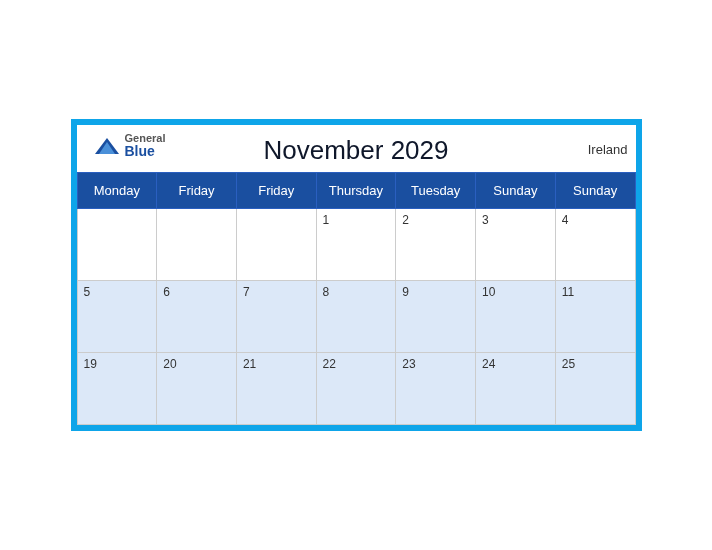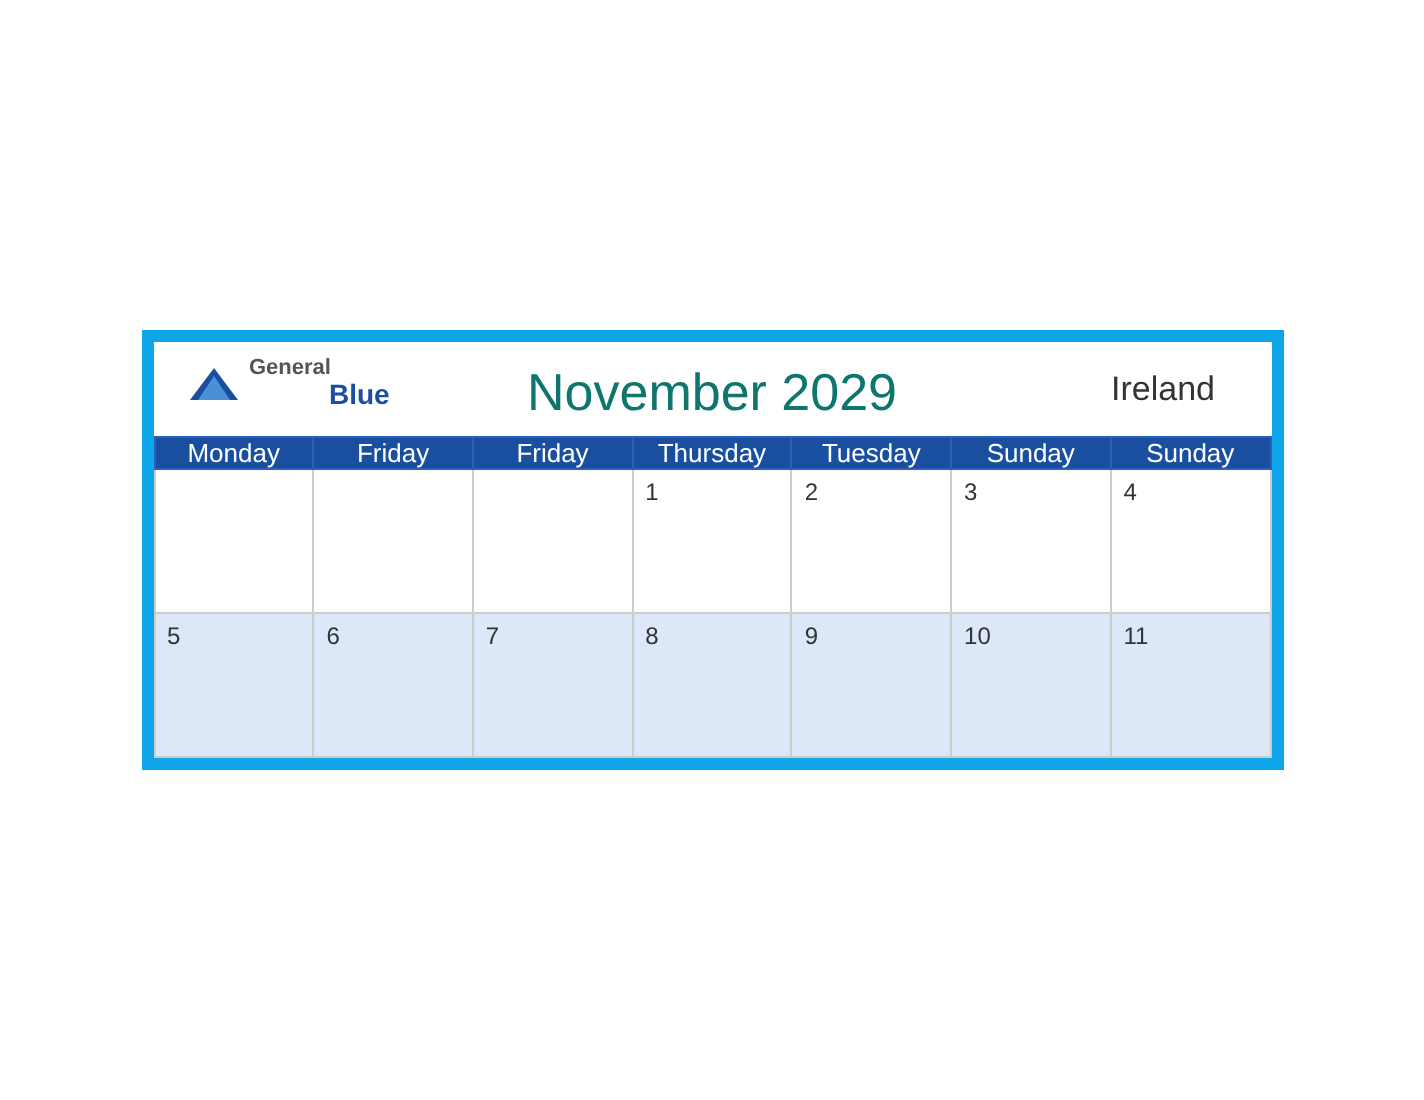--- a/index.html
+++ b/index.html
@@ -37,60 +37,59 @@
       font-size: 11px;
       color: #555;
       font-weight: bold;
       line-height: 1;
     }
     .logo-text-blue {
       font-size: 14px;
       color: #1a4fa0;
       font-weight: bold;
       line-height: 1;
-      margin-left: 40px;
     }
     .logo-icon {
       width: 28px;
       height: 20px;
     }
     .logo-container {
       display: flex;
       align-items: center;
       gap: 4px;
     }
     .logo-text-block {
       display: flex;
       flex-direction: column;
     }
     .calendar-title {
       font-size: 26px;
-      color: #0f766e;
+      color: #0f172a;
       font-weight: normal;
       text-align: left;
     }
     .country-label {
       position: absolute;
-      right: 28px;
+      right: 8px;
       top: 50%;
       transform: translateY(-50%);
-      font-size: 17px;
+      font-size: 13px;
       color: #333;
     }
     .calendar-grid {
       width: 100%;
       border-collapse: collapse;
     }
     .calendar-grid th {
       background-color: #1a4fa0;
       color: #fff;
       text-align: center;
       font-size: 13px;
       font-weight: normal;
-      padding: 0 4px;
+      padding: 10px 4px;
       border: 1px solid #2a5fc0;
     }
     .calendar-grid td {
       border: 1px solid #ccc;
       vertical-align: top;
       width: calc(100% / 7);
       height: 72px;
       padding: 4px 6px;
       font-size: 12px;
       color: #333;
@@ -153,15 +152,24 @@
         </tr>
         <tr class="row-stripe">
           <td><span class="day-num">5</span></td>
           <td><span class="day-num">6</span></td>
           <td><span class="day-num">7</span></td>
           <td><span class="day-num">8</span></td>
           <td><span class="day-num">9</span></td>
           <td><span class="day-num">10</span></td>
           <td><span class="day-num">11</span></td>
         </tr>
+        <tr class="row-stripe">
+          <td><span class="day-num">19</span></td>
+          <td><span class="day-num">20</span></td>
+          <td><span class="day-num">21</span></td>
+          <td><span class="day-num">22</span></td>
+          <td><span class="day-num">23</span></td>
+          <td><span class="day-num">24</span></td>
+          <td><span class="day-num">25</span></td>
+        </tr>
       </tbody>
   </table>
 </div>
 
 </body></html>

